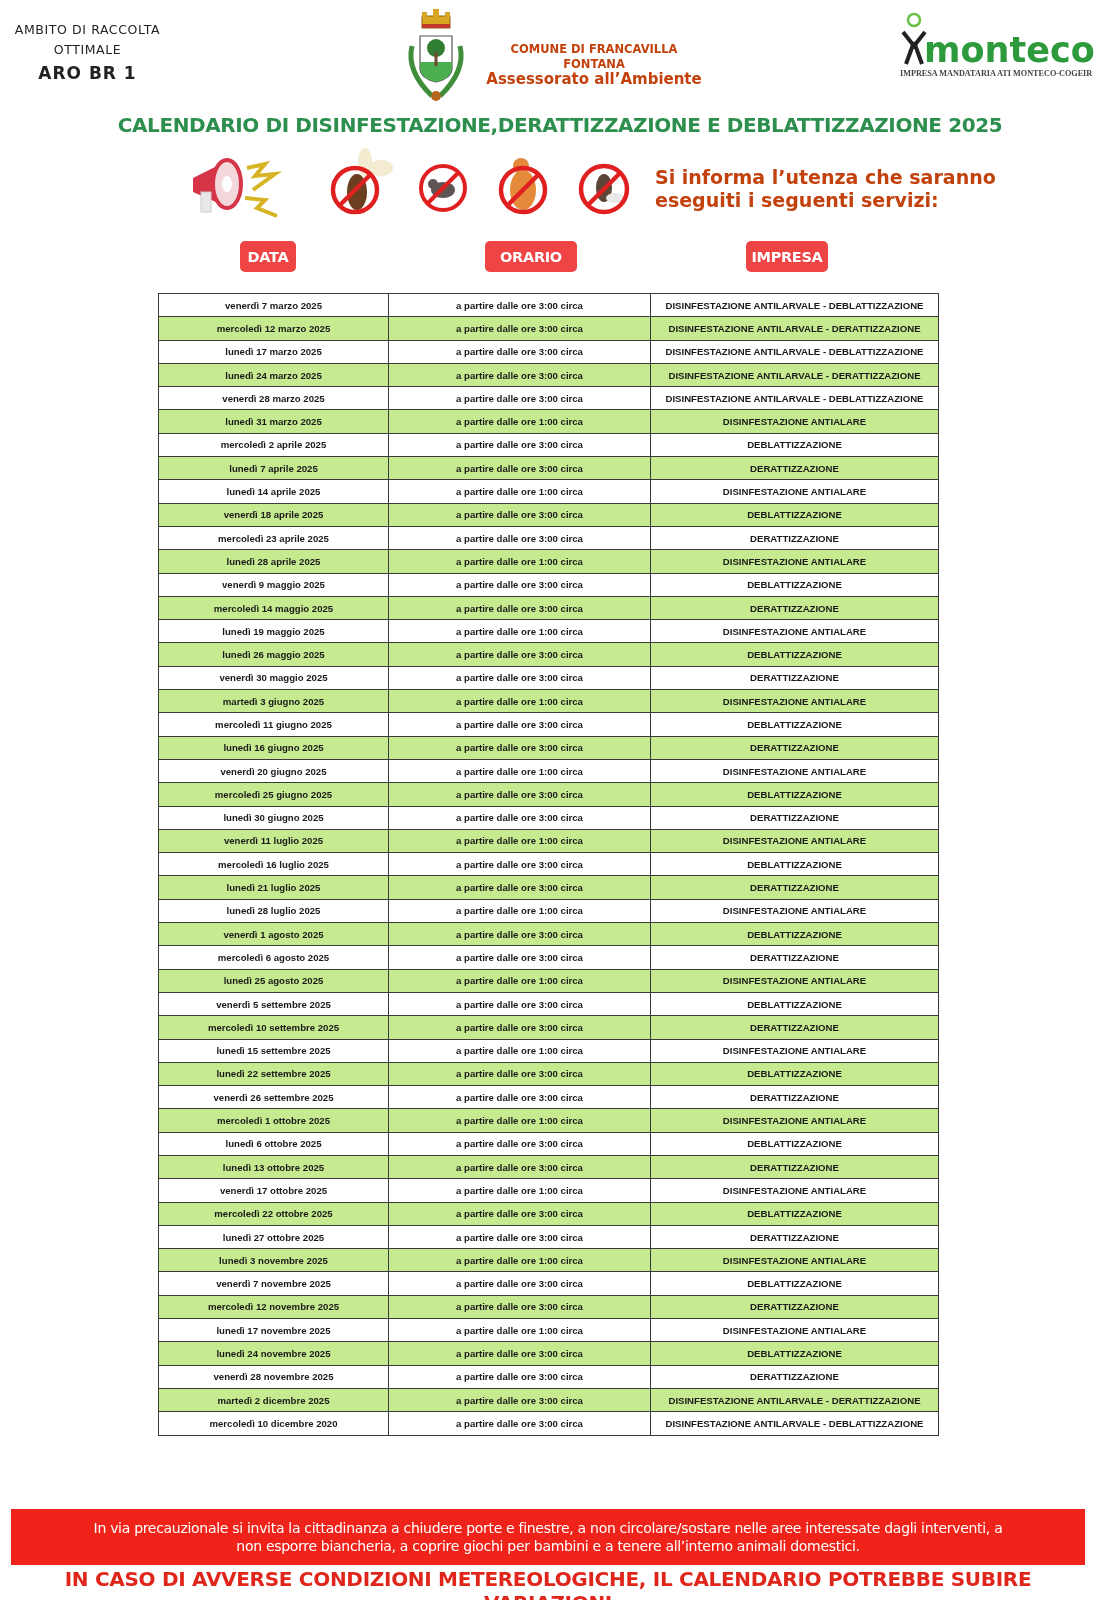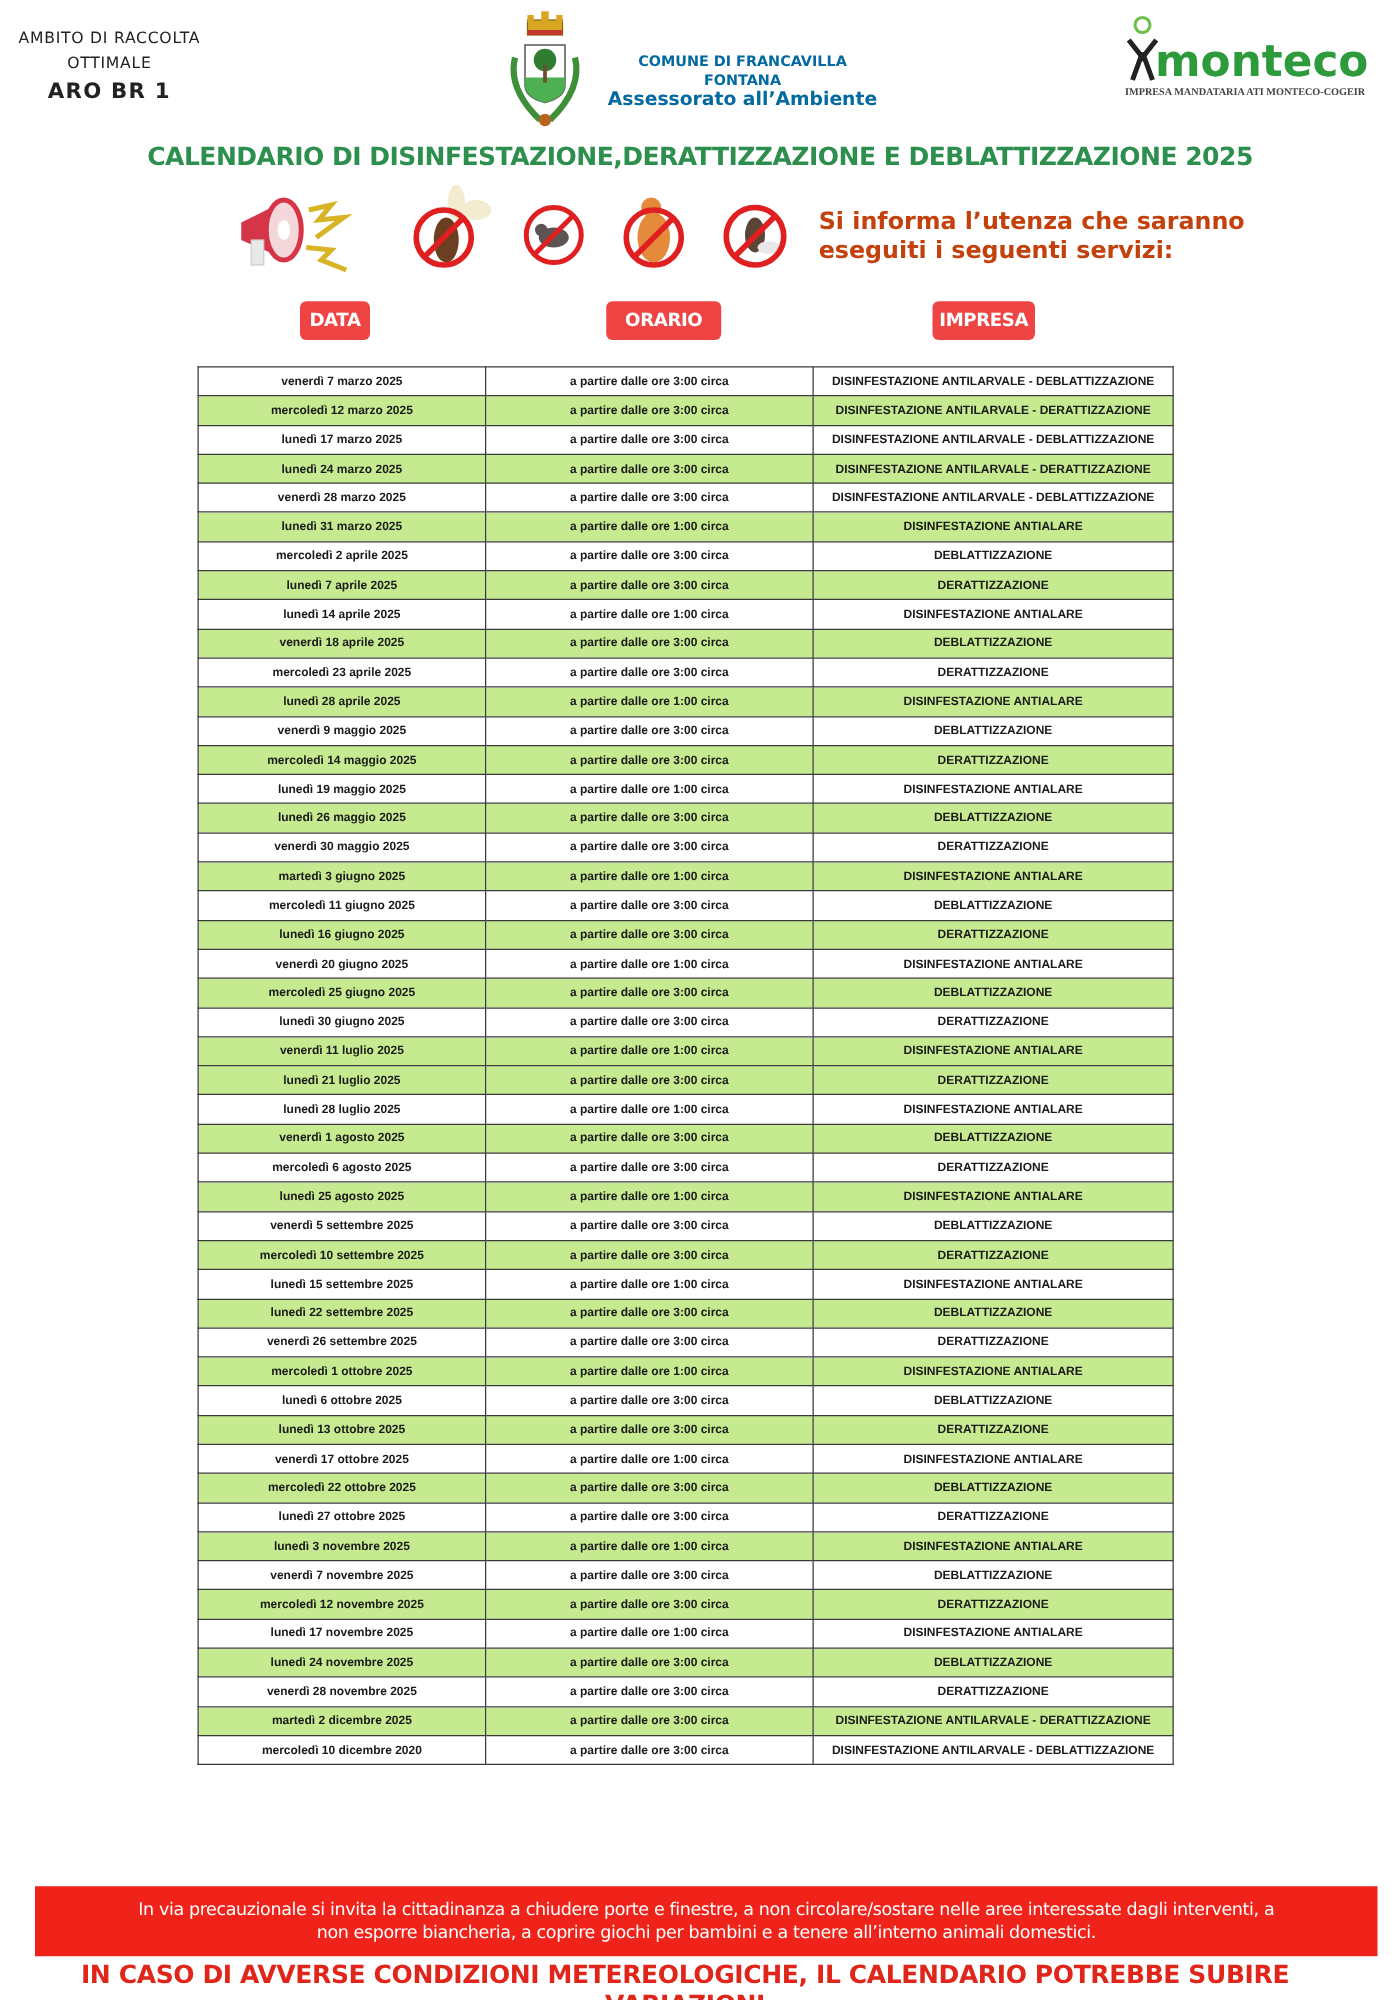--- a/index.html
+++ b/index.html
@@ -4,21 +4,21 @@
   <style>
     * { box-sizing: border-box; margin: 0; padding: 0; }
     html, body { width: 1120px; height: 1600px; background: #ffffff; overflow: hidden; }
     body { position: relative; font-family: "Liberation Sans", sans-serif; color: #111; }
 
     .aro { position: absolute; left: 10px; top: 20px; width: 155px; text-align: center; font-family: "DejaVu Sans", sans-serif; color: #222; }
     .aro .l1, .aro .l2 { font-size: 12.5px; letter-spacing: 0.6px; line-height: 20px; }
     .aro .l3 { font-size: 17px; font-weight: bold; letter-spacing: 1px; margin-top: 3px; }
 
     .crest { position: absolute; left: 402px; top: 6px; width: 68px; height: 100px; }
-    .comune { position: absolute; left: 480px; top: 42px; width: 228px; text-align: center; font-family: "DejaVu Sans", sans-serif; font-weight: bold; color: #0369a1; }
+    .comune { position: absolute; left: 480px; top: 42px; width: 228px; text-align: center; font-family: "DejaVu Sans", sans-serif; font-weight: bold; color: #c2410c; }
     .comune .c1 { font-size: 11.5px; line-height: 15px; }
     .comune .c2 { font-size: 15px; line-height: 14px; }
 
     .monteco { position: absolute; left: 900px; top: 12px; width: 210px; height: 70px; }
     .monteco .brand { position: absolute; left: 24px; top: 18px; font-family: "DejaVu Sans", sans-serif; font-size: 35px; font-weight: bold; color: #2d9a3c; letter-spacing: 0px; }
     .monteco .tag { position: absolute; left: 0; top: 57px; width: 210px; font-family: Liberation Serif, serif; font-size: 8.2px; font-weight: bold; color: #444; white-space: nowrap; }
     .monteco svg { position: absolute; left: 0; top: 0; }
 
     .main-title { position: absolute; left: 0; top: 113px; width: 1120px; text-align: center; font-family: "DejaVu Sans", sans-serif; font-weight: bold; font-size: 20px; color: #2d8f4e; letter-spacing: -0.4px; }
 
@@ -34,21 +34,21 @@
 
     .table-wrap { position: absolute; left: 158px; top: 293px; width: 780px; }
     table { border-collapse: collapse; width: 780px; table-layout: fixed; }
     td { border: 1.5px solid #3a3a3a; height: 23.3px; text-align: center; font-family: "Liberation Sans", sans-serif; font-weight: bold; font-size: 9.6px; color: #1a1a1a; white-space: nowrap; overflow: hidden; padding: 0; }
     tr.g td { background: #c6ea8f; }
     tr.w td { background: #ffffff; }
     col.c1 { width: 230px; }
     col.c2 { width: 262px; }
     col.c3 { width: 288px; }
 
-    .warn-box { position: absolute; left: 28px; top: 1509px; width: 1074px; height: 56px; background: #f0231a; color: #fff; text-align: center; font-family: "DejaVu Sans", sans-serif; font-size: 14px; line-height: 18px; padding-top: 10px; letter-spacing: -0.3px; }
+    .warn-box { position: absolute; left: 11px; top: 1509px; width: 1074px; height: 56px; background: #f0231a; color: #fff; text-align: center; font-family: "DejaVu Sans", sans-serif; font-size: 14px; line-height: 18px; padding-top: 10px; letter-spacing: -0.3px; }
     .final { position: absolute; left: 0; top: 1567px; width: 1096px; text-align: center; font-family: "DejaVu Sans", sans-serif; font-weight: bold; font-size: 20px; color: #e0261a; letter-spacing: -0.3px; }
   </style>
 </head>
 <body>
 
 <div class="aro">
   <div class="l1">AMBITO DI RACCOLTA</div>
   <div class="l2">OTTIMALE</div>
   <div class="l3">ARO BR 1</div>
 </div>
@@ -266,20 +266,25 @@
         <tr class="w">
           <td>lunedì 30 giugno 2025</td>
           <td>a partire dalle ore 3:00 circa</td>
           <td>DERATTIZZAZIONE</td>
         </tr>
         <tr class="g">
           <td>venerdì 11 luglio 2025</td>
           <td>a partire dalle ore 1:00 circa</td>
           <td>DISINFESTAZIONE ANTIALARE</td>
         </tr>
+        <tr class="w">
+          <td>mercoledì 16 luglio 2025</td>
+          <td>a partire dalle ore 3:00 circa</td>
+          <td>DEBLATTIZZAZIONE</td>
+        </tr>
         <tr class="g">
           <td>lunedì 21 luglio 2025</td>
           <td>a partire dalle ore 3:00 circa</td>
           <td>DERATTIZZAZIONE</td>
         </tr>
         <tr class="w">
           <td>lunedì 28 luglio 2025</td>
           <td>a partire dalle ore 1:00 circa</td>
           <td>DISINFESTAZIONE ANTIALARE</td>
         </tr>

